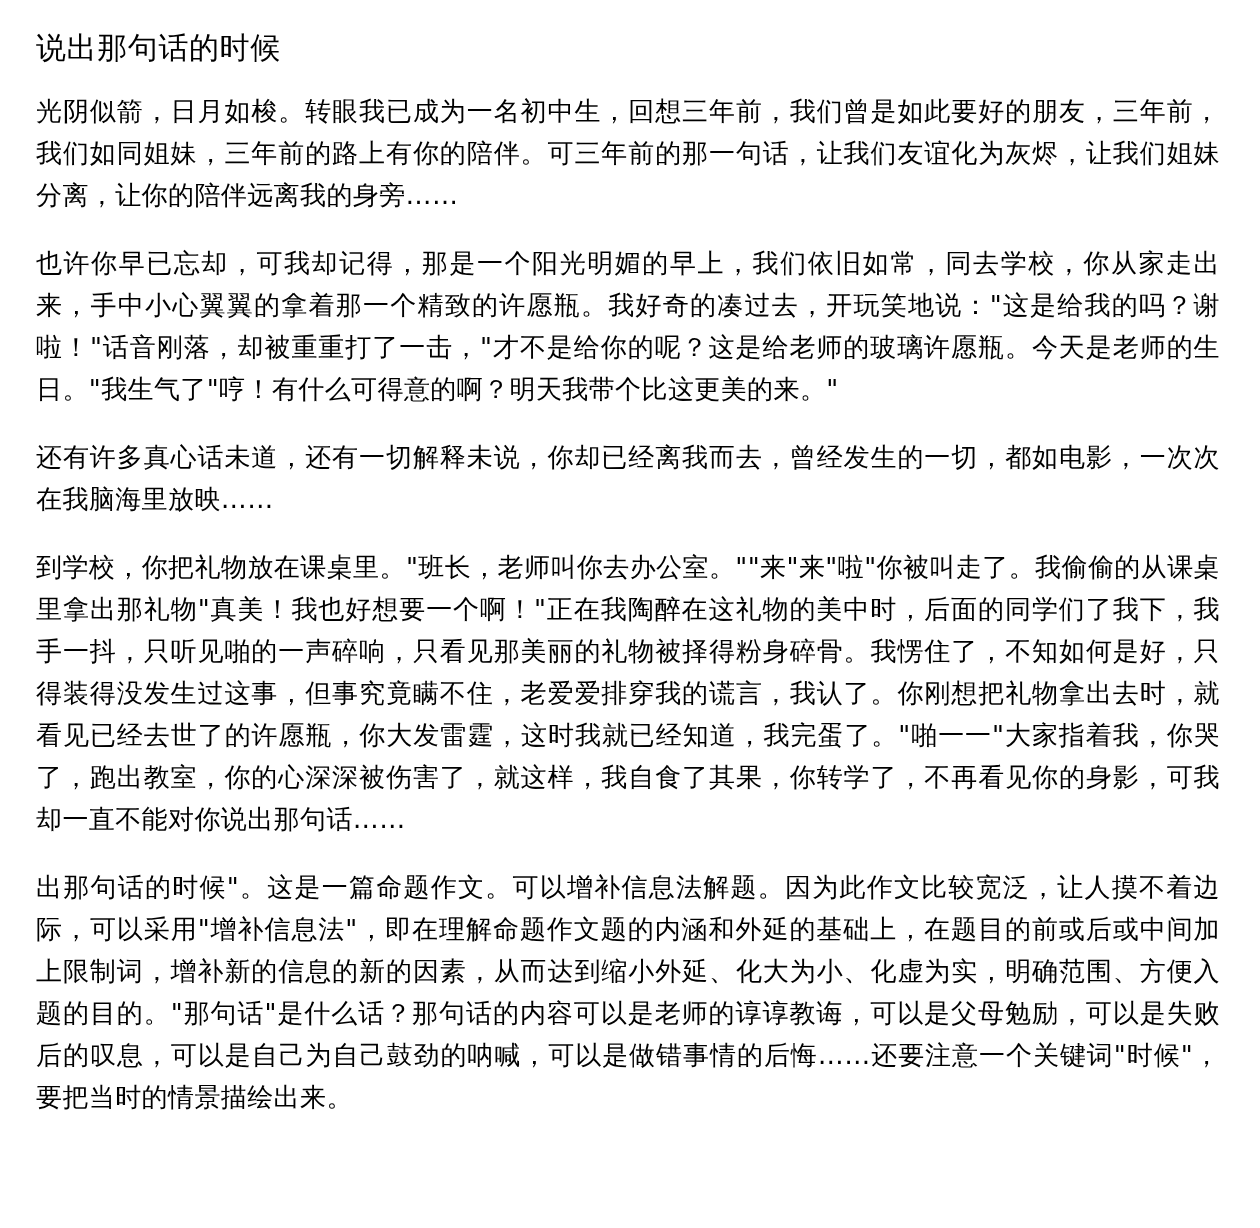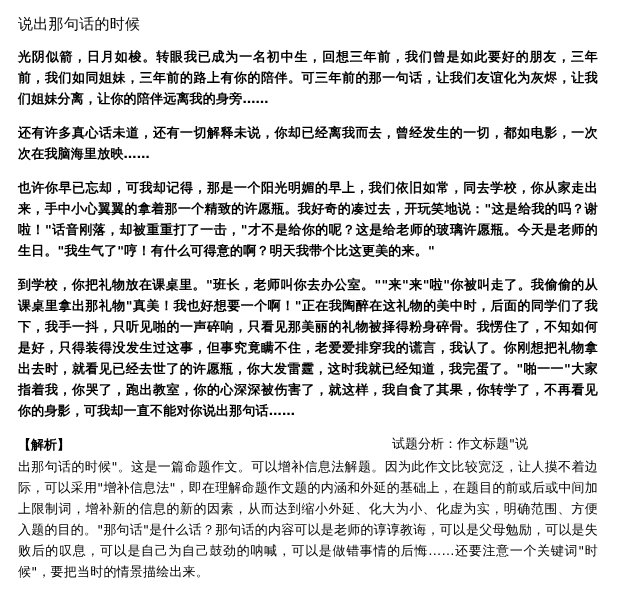--- a/index.html
+++ b/index.html
@@ -12,37 +12,36 @@
     height: 614px;
     font-family: "DejaVu Sans", "Liberation Sans", sans-serif;
     color: #000000;
     overflow: hidden;
   }
   .page {
     position: relative;
     width: 630px;
     height: 614px;
     box-sizing: border-box;
-    padding: 14px 32px 0 18px;
+    padding: 14px 20px 0 18px;
   }
   .doc-title {
     font-size: 15px;
     line-height: 20px;
     font-weight: normal;
     margin: 0 0 12px 0;
     letter-spacing: 0.3px;
   }
   .para {
     font-size: 13px;
     line-height: 21px;
     margin: 0 0 13px 0;
     text-align: justify;
     text-justify: inter-ideograph;
     letter-spacing: 0.2px;
-    font-weight: bold;
   }
   .analysis-head {
     position: relative;
     margin-top: 4px;
     margin-bottom: 2px;
     height: 20px;
   }
   .analysis-label {
     font-size: 13px;
     line-height: 20px;
@@ -66,24 +65,20 @@
   }
 </style>
 </head>
 <body>
 
 <div class="page">
 
   <h1 class="doc-title">说出那句话的时候</h1>
 
   <p class="para">光阴似箭，日月如梭。转眼我已成为一名初中生，回想三年前，我们曾是如此要好的朋友，三年前，我们如同姐妹，三年前的路上有你的陪伴。可三年前的那一句话，让我们友谊化为灰烬，让我们姐妹分离，让你的陪伴远离我的身旁……</p>
+  <p class="para">也许你早已忘却，可我却记得，那是一个阳光明媚的早上，我们依旧如常，同去学校，你从家走出来，手中小心翼翼的拿着那一个精致的许愿瓶。我好奇的凑过去，开玩笑地说："这是给我的吗？谢啦！"话音刚落，却被重重打了一击，"才不是给你的呢？这是给老师的玻璃许愿瓶。今天是老师的生日。"我生气了"哼！有什么可得意的啊？明天我带个比这更美的来。"</p>
   <p class="para">还有许多真心话未道，还有一切解释未说，你却已经离我而去，曾经发生的一切，都如电影，一次次在我脑海里放映……</p>
-  <p class="para">也许你早已忘却，可我却记得，那是一个阳光明媚的早上，我们依旧如常，同去学校，你从家走出来，手中小心翼翼的拿着那一个精致的许愿瓶。我好奇的凑过去，开玩笑地说："这是给我的吗？谢啦！"话音刚落，却被重重打了一击，"才不是给你的呢？这是给老师的玻璃许愿瓶。今天是老师的生日。"我生气了"哼！有什么可得意的啊？明天我带个比这更美的来。"</p>
   <p class="para">到学校，你把礼物放在课桌里。"班长，老师叫你去办公室。""来"来"啦"你被叫走了。我偷偷的从课桌里拿出那礼物"真美！我也好想要一个啊！"正在我陶醉在这礼物的美中时，后面的同学们了我下，我手一抖，只听见啪的一声碎响，只看见那美丽的礼物被择得粉身碎骨。我愣住了，不知如何是好，只得装得没发生过这事，但事究竟瞒不住，老爱爱排穿我的谎言，我认了。你刚想把礼物拿出去时，就看见已经去世了的许愿瓶，你大发雷霆，这时我就已经知道，我完蛋了。"啪一一"大家指着我，你哭了，跑出教室，你的心深深被伤害了，就这样，我自食了其果，你转学了，不再看见你的身影，可我却一直不能对你说出那句话……</p>
 
-  <div class="analysis-head">
-    <span class="analysis-label">【解析】</span>
-    <span class="analysis-right">试题分析：作文标题"说</span>
-  </div>
 
   <p class="analysis-body">出那句话的时候"。这是一篇命题作文。可以增补信息法解题。因为此作文比较宽泛，让人摸不着边际，可以采用"增补信息法"，即在理解命题作文题的内涵和外延的基础上，在题目的前或后或中间加上限制词，增补新的信息的新的因素，从而达到缩小外延、化大为小、化虚为实，明确范围、方便入题的目的。"那句话"是什么话？那句话的内容可以是老师的谆谆教诲，可以是父母勉励，可以是失败后的叹息，可以是自己为自己鼓劲的呐喊，可以是做错事情的后悔……还要注意一个关键词"时候"，要把当时的情景描绘出来。</p>
 
 </div>
 
 </body></html>

